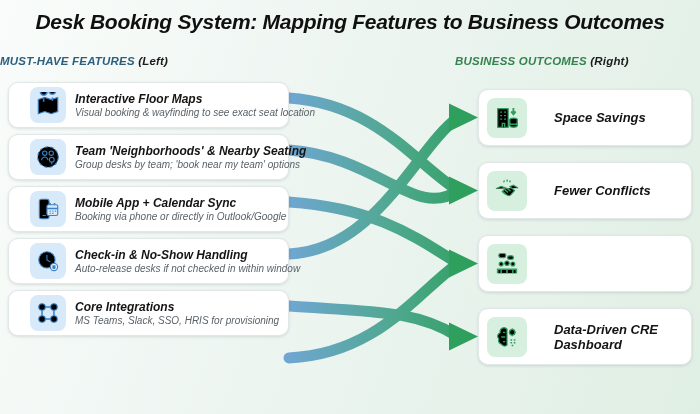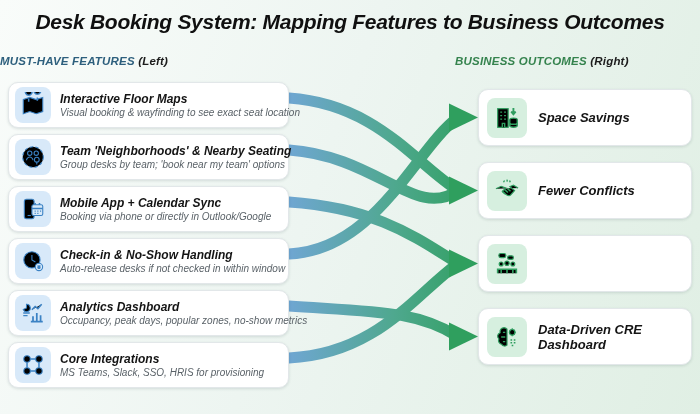--- a/index.html
+++ b/index.html
@@ -20,32 +20,32 @@
   .col-header .suffix{font-weight:700;color:#1c1c1c;}
   #arrow-layer{position:absolute;left:0;top:0;z-index:1;}
   .card-col{position:absolute;display:flex;flex-direction:column;z-index:2;}
   #features-list{left:8px;top:82px;width:281px;gap:6px;}
   #outcomes-list{left:478px;top:89px;width:214px;gap:16px;}
   .card{
     background:#ffffff;border:1px solid #e2e7e9;border-radius:10px;
     box-shadow:0 1px 3px rgba(30,60,60,.14);
     display:flex;align-items:center;box-sizing:border-box;
   }
-  .feature-card{height:46px;padding:0 8px 0 6px;}
+  .feature-card{height:46px;padding:0 8px 0 21px;}
   .outcome-card{height:57px;padding:0 8px;}
   .icon-tile{
     border-radius:8px;display:flex;align-items:center;justify-content:center;
     flex:0 0 auto;
   }
   .feature-card .icon-tile{width:36px;height:36px;background:#d8e9f9;}
   .outcome-card .icon-tile{width:40px;height:40px;background:#d6efdf;}
   .f-text{margin-left:9px;min-width:0;}
   .f-title{font-size:12px;font-weight:800;color:#141414;line-height:14px;white-space:nowrap;}
   .f-sub{font-size:10px;color:#5a6268;line-height:11px;margin-top:1px;white-space:nowrap;text-align:center;}
-  .o-label{font-size:13px;font-weight:800;color:#141414;margin-left:11px;line-height:15px;}
+  .o-label{font-size:13px;font-weight:800;color:#141414;margin-left:27px;line-height:15px;}
 </style>
 </head>
 <body>
 
 <div id="canvas">
   <svg id="arrow-layer" width="700" height="414" viewBox="0 0 700 414">
       <defs>
         <linearGradient id="flowGrad" gradientUnits="userSpaceOnUse" x1="289" y1="0" x2="478" y2="0">
   <stop offset="0" stop-color="#6fa6d2"></stop>
   <stop offset="0.55" stop-color="#4fa88f"></stop>
@@ -129,34 +129,20 @@
           </svg>
         </div>
         <div class="f-text">
           <div class="f-title">Check-in &amp; No-Show Handling</div>
           <div class="f-sub">Auto-release desks if not checked in within window</div>
         </div>
       </div>
       <div class="card feature-card">
         <div class="icon-tile">
           <svg width="26" height="26" viewBox="0 0 24 24" class="stroke-icon" stroke="#3b82c4">
-            <path d="M6 4 a3.4 3.4 0 1 1 -3 4.8 l3 -1.4 z"></path>
-            <path d="M3 12 h6 M3 14.5 h4" stroke-width="1.2"></path>
-            <path d="M11 9 l3 -3 2.5 2 3.5 -4" stroke-width="1.4"></path>
-            <path d="M12 20 v-5 M15.5 20 v-8 M19 20 v-6 M10 20 h11" stroke-width="1.6"></path>
-          </svg>
-        </div>
-        <div class="f-text">
-          <div class="f-title">Analytics Dashboard</div>
-          <div class="f-sub">Occupancy, peak days, popular zones, no-show metrics</div>
-        </div>
-      </div>
-      <div class="card feature-card">
-        <div class="icon-tile">
-          <svg width="26" height="26" viewBox="0 0 24 24" class="stroke-icon" stroke="#3b82c4">
             <circle cx="6.5" cy="6.5" r="3"></circle>
             <circle cx="17.5" cy="6.5" r="3"></circle>
             <circle cx="6.5" cy="17.5" r="3"></circle>
             <circle cx="17.5" cy="17.5" r="3"></circle>
             <path d="M9.5 6.5 h5 M9.5 17.5 h5 M6.5 9.5 v5 M17.5 9.5 v5" stroke-width="1.4"></path>
           </svg>
         </div>
         <div class="f-text">
           <div class="f-title">Core Integrations</div>
           <div class="f-sub">MS Teams, Slack, SSO, HRIS for provisioning</div>

